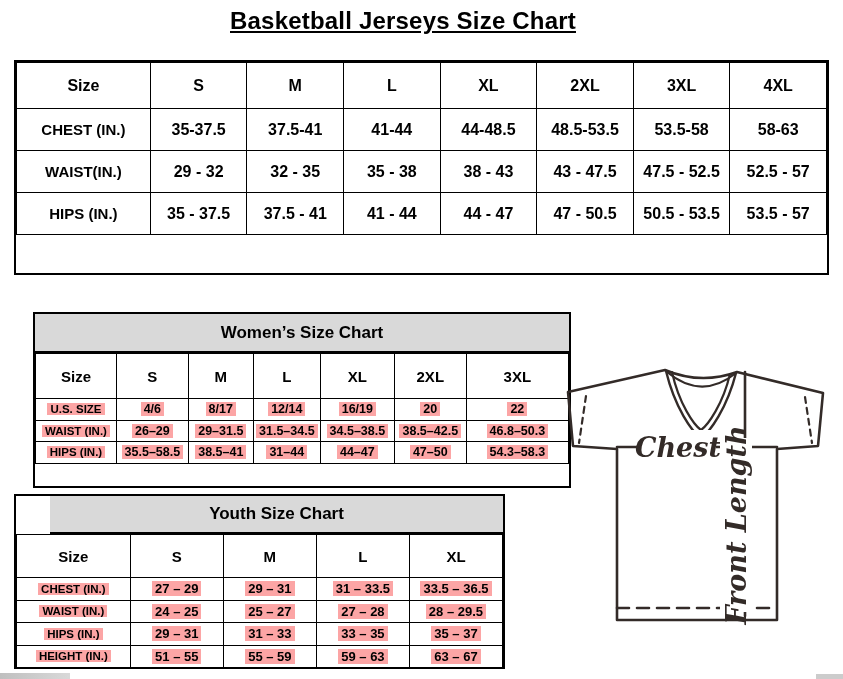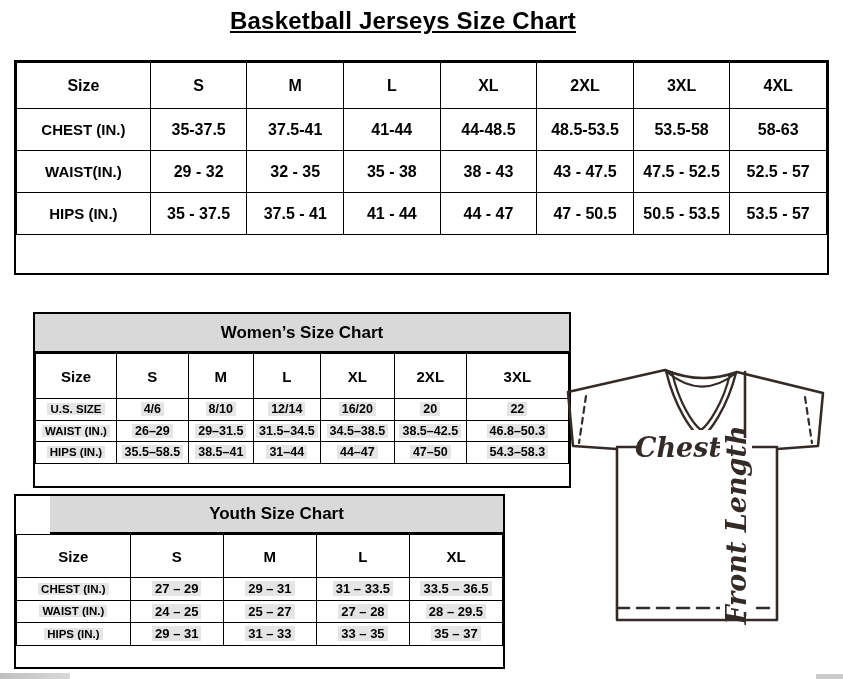--- a/index.html
+++ b/index.html
@@ -44,21 +44,21 @@
   #youth{left:14px;top:494px;width:491px;height:175px;}
   #youth .chart-title{height:36px;margin-left:34px;}
   #youth thead tr{height:43px;}
   #youth tbody tr{height:22.5px;}
   #youth thead th{font-size:15px;}
   #youth tbody td{font-size:13px;}
   #youth td.lbl{font-size:11.5px;}
   #youth th:first-child{width:23.2%;}
 
   
-  #women .t,#youth .t{background:#e5e5e5;padding:0 3px;}
+  #women .t,#youth .t{background:#fca5a5;padding:0 3px;}
 
   .jersey{position:absolute;left:556px;top:360px;}
   .jersey text{font-family:"DejaVu Serif", serif;font-weight:700;font-style:italic;
       fill:#332b28;}
 
   .scroll-frag{position:absolute;}
   .scroll-frag.left{left:0;top:673px;width:70px;height:6px;
       background:linear-gradient(to right,#bfbfbf,#d9d9d9);}
   .scroll-frag.right{left:816px;top:674px;width:27px;height:5px;background:#cccccc;}
 </style>
@@ -127,23 +127,23 @@
           <th>L</th>
           <th>XL</th>
           <th>2XL</th>
           <th>3XL</th>
         </tr>
       </thead>
       <tbody>
         <tr>
           <td class="lbl"><span class="t">U.S. SIZE</span></td>
           <td><span class="t">4/6</span></td>
-          <td><span class="t">8/10</span></td>
+          <td><span class="t">8/17</span></td>
           <td><span class="t">12/14</span></td>
-          <td><span class="t">16/20</span></td>
+          <td><span class="t">16/19</span></td>
           <td><span class="t">20</span></td>
           <td><span class="t">22</span></td>
         </tr>
         <tr>
           <td class="lbl"><span class="t">WAIST (IN.)</span></td>
           <td><span class="t">26–29</span></td>
           <td><span class="t">29–31.5</span></td>
           <td><span class="t">31.5–34.5</span></td>
           <td><span class="t">34.5–38.5</span></td>
           <td><span class="t">38.5–42.5</span></td>
@@ -189,20 +189,27 @@
           <td><span class="t">27 – 28</span></td>
           <td><span class="t">28 – 29.5</span></td>
         </tr>
         <tr>
           <td class="lbl"><span class="t">HIPS (IN.)</span></td>
           <td><span class="t">29 – 31</span></td>
           <td><span class="t">31 – 33</span></td>
           <td><span class="t">33 – 35</span></td>
           <td><span class="t">35 – 37</span></td>
         </tr>
+        <tr>
+          <td class="lbl"><span class="t">HEIGHT (IN.)</span></td>
+          <td><span class="t">51 – 55</span></td>
+          <td><span class="t">55 – 59</span></td>
+          <td><span class="t">59 – 63</span></td>
+          <td><span class="t">63 – 67</span></td>
+        </tr>
       </tbody>
     </table>
 </div>
 
 <svg class="jersey" width="278" height="266" viewBox="0 0 278 266">
   <g fill="none" stroke="#332b28" stroke-width="2.6" stroke-linejoin="round" stroke-linecap="round">
 
     <path d="M109,10 L12,32 L17,86 L61,89 L61,260 L221,260 L221,89 L262,86 L267,33 L181,12 Q145,25 109,10 Z"></path>
 
     <path d="M110,11 Q145,41 180,13" stroke-width="2.2"></path>

